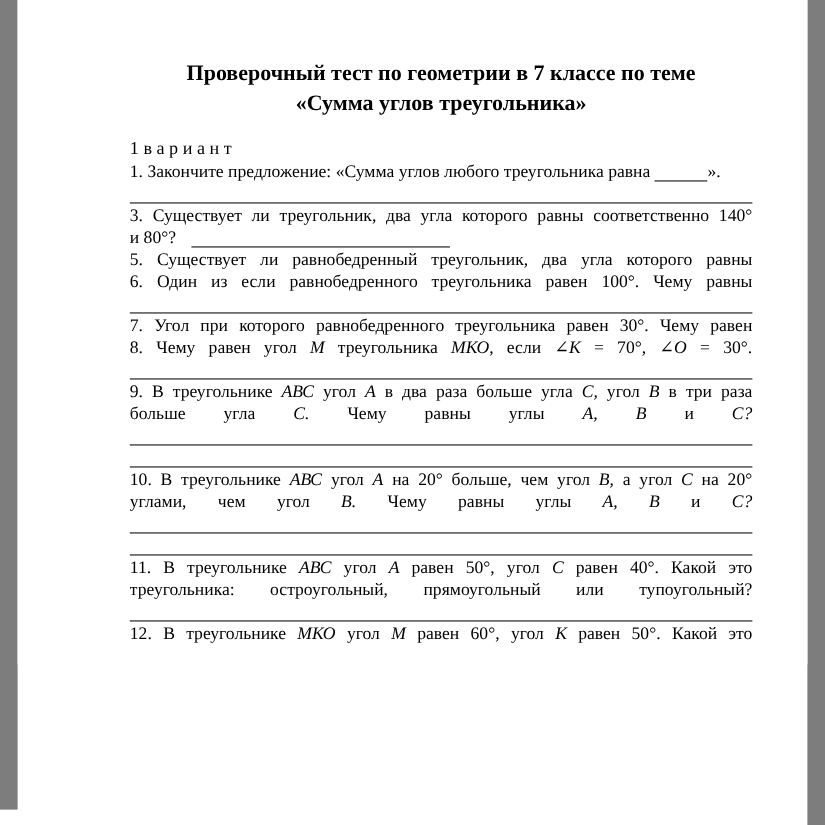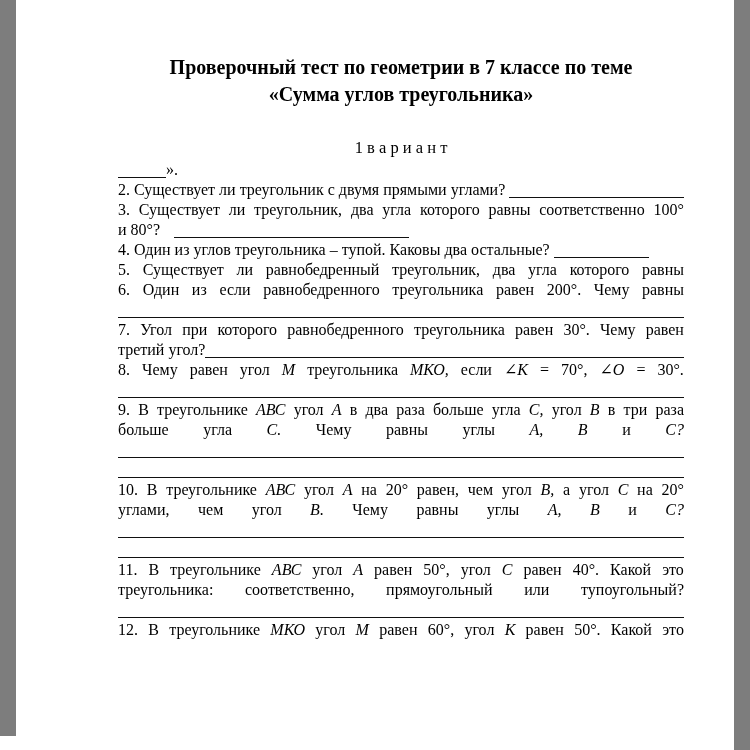--- a/index.html
+++ b/index.html
@@ -31,22 +31,21 @@
     width: 566px;
   }
   .title {
     margin-top: 54px;
     text-align: center;
     font-weight: bold;
     font-size: 20px;
     line-height: 27px;
   }
   .variant {
-    margin-top: 30px;
-    text-align: center;
+    margin-top: 17px;
     font-size: 16.5px;
     line-height: 20px;
   }
   .body-lines { margin-top: 2px; }
   .line {
     display: flex;
     align-items: flex-end;
     height: 20px;
     font-size: 16px;
     line-height: 20px;
@@ -73,89 +72,81 @@
 
 <div class="page">
   <div class="content">
     <div class="title">
       <div>Проверочный тест по геометрии в 7 классе по теме</div>
       <div>«Сумма углов треугольника»</div>
     </div>
     <div class="variant">1 в а р и а н т</div>
     <div class="body-lines">
         <div class="line flow">
+          <span>1. Закончите предложение: «Сумма углов любого треугольника равна </span>
           <span class="ul" style="width: 48px;"></span>
           <span>».</span>
         </div>
         <div class="line flow">
-          <span>2. Существует ли треугольник с двумя прямыми углами? </span>
           <span class="ul fill"></span>
         </div>
         <div class="line j">
           <span>3.</span>
           <span>Существует</span>
           <span>ли</span>
           <span>треугольник,</span>
           <span>два</span>
           <span>угла</span>
           <span>которого</span>
           <span>равны</span>
           <span>соответственно</span>
-          <span>100°</span>
+          <span>140°</span>
         </div>
         <div class="line flow">
           <span>и 80°?</span>
           <span class="sp" style="width: 14px;"></span>
           <span class="ul" style="width: 235px;"></span>
-        </div>
-        <div class="line flow">
-          <span>4. Один из углов треугольника – тупой. Каковы два остальные? </span>
-          <span class="ul" style="width: 95px;"></span>
         </div>
         <div class="line j">
           <span>5.</span>
           <span>Существует</span>
           <span>ли</span>
           <span>равнобедренный</span>
           <span>треугольник,</span>
           <span>два</span>
           <span>угла</span>
           <span>которого</span>
           <span>равны</span>
         </div>
         <div class="line j">
           <span>6.</span>
           <span>Один</span>
           <span>из</span>
           <span>если</span>
           <span>равнобедренного</span>
           <span>треугольника</span>
           <span>равен</span>
-          <span>200°.</span>
+          <span>100°.</span>
           <span>Чему</span>
           <span>равны</span>
         </div>
         <div class="line flow">
           <span class="ul fill"></span>
         </div>
         <div class="line j">
           <span>7.</span>
           <span>Угол</span>
           <span>при</span>
           <span>которого</span>
           <span>равнобедренного</span>
           <span>треугольника</span>
           <span>равен</span>
           <span>30°.</span>
           <span>Чему</span>
           <span>равен</span>
-        </div>
-        <div class="line flow">
-          <span>третий угол?</span>
-          <span class="ul fill"></span>
         </div>
         <div class="line j">
           <span>8.</span>
           <span>Чему</span>
           <span>равен</span>
           <span>угол</span>
           <span class="it">М</span>
           <span>треугольника</span>
           <span class="it">МКО,</span>
           <span>если</span>
@@ -208,21 +199,21 @@
         </div>
         <div class="line j">
           <span>10.</span>
           <span>В</span>
           <span>треугольнике</span>
           <span class="it">АВС</span>
           <span>угол</span>
           <span class="it">А</span>
           <span>на</span>
           <span>20°</span>
-          <span>равен,</span>
+          <span>больше,</span>
           <span>чем</span>
           <span>угол</span>
           <span class="it">В,</span>
           <span>а</span>
           <span>угол</span>
           <span class="it">С</span>
           <span>на</span>
           <span>20°</span>
         </div>
         <div class="line j">
@@ -255,21 +246,21 @@
           <span>50°,</span>
           <span>угол</span>
           <span class="it">С</span>
           <span>равен</span>
           <span>40°.</span>
           <span>Какой</span>
           <span>это</span>
         </div>
         <div class="line j">
           <span>треугольника:</span>
-          <span>соответственно,</span>
+          <span>остроугольный,</span>
           <span>прямоугольный</span>
           <span>или</span>
           <span>тупоугольный?</span>
         </div>
         <div class="line rule">
           <span class="ul fill"></span>
         </div>
         <div class="line j">
           <span>12.</span>
           <span>В</span>

